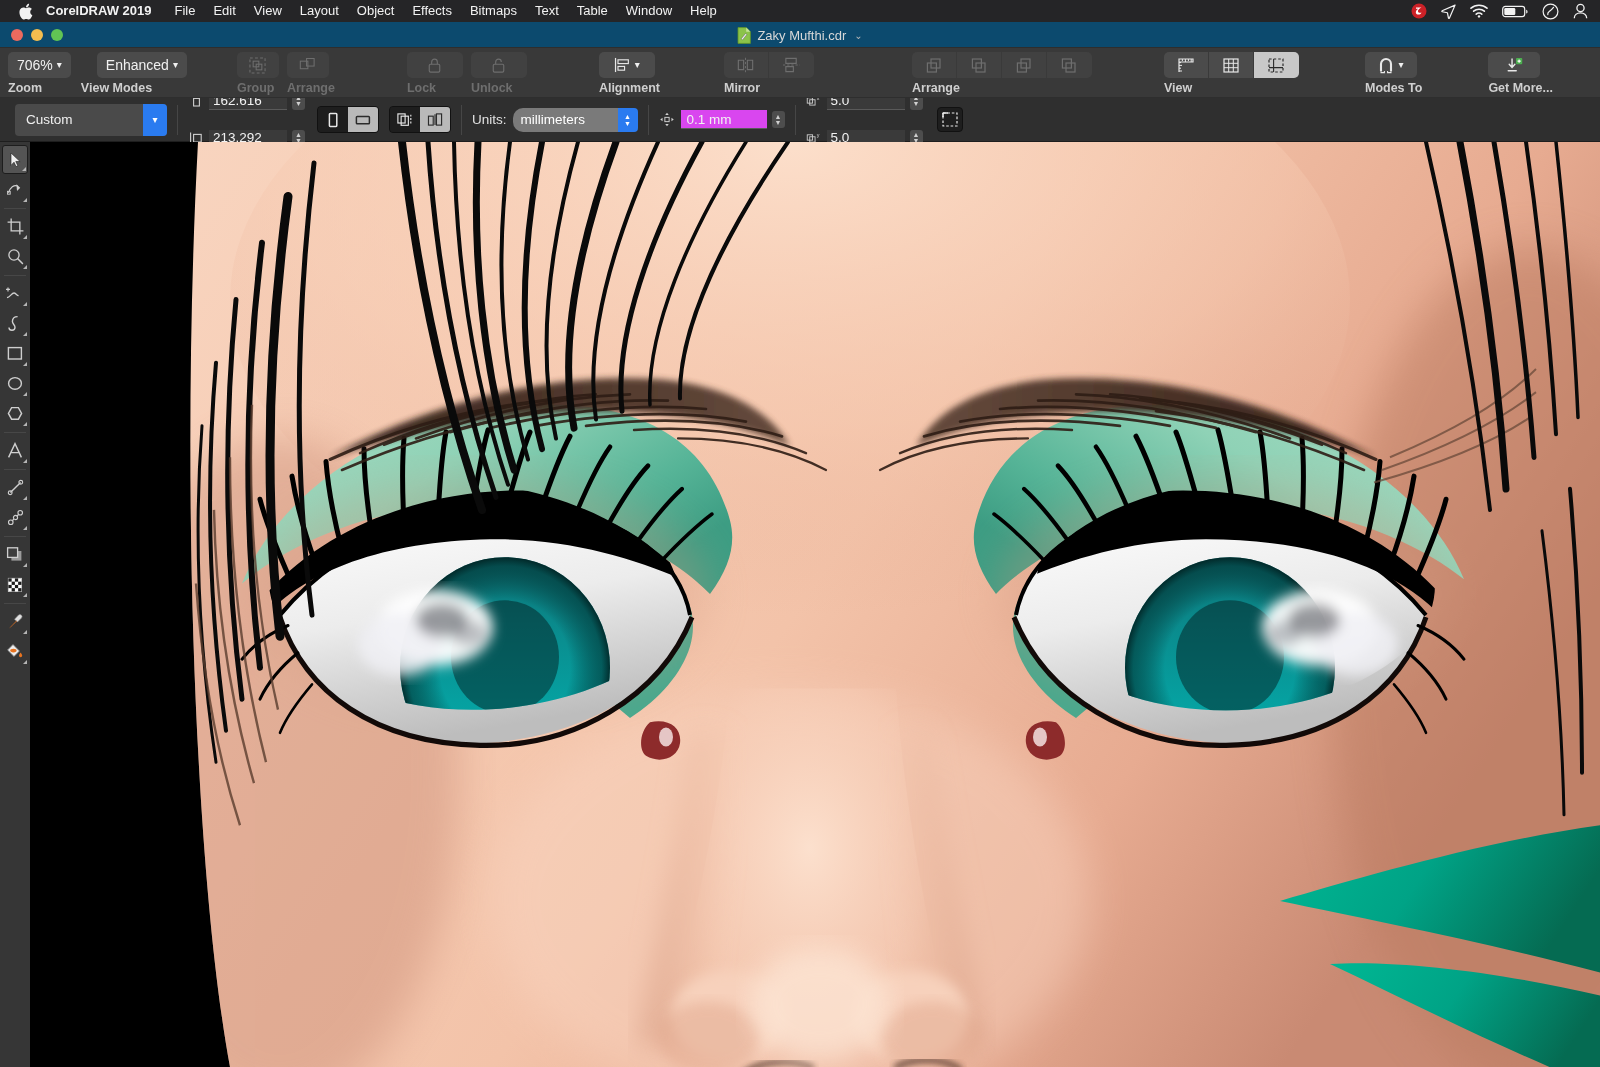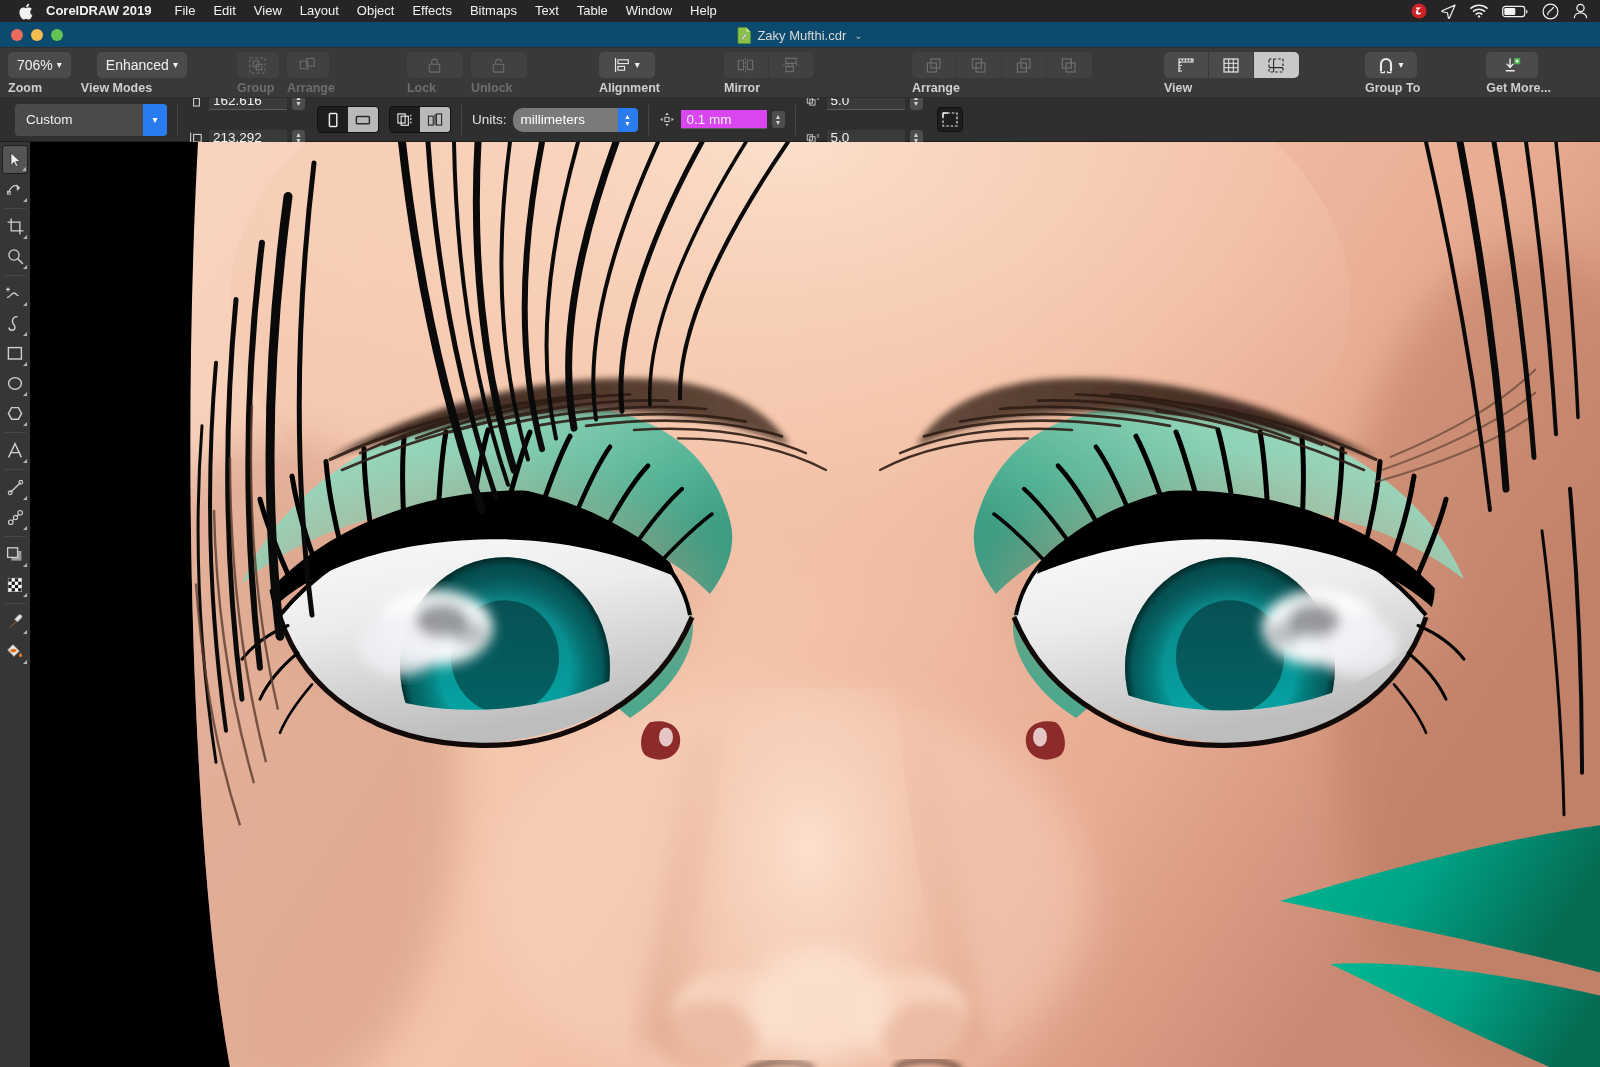--- a/index.html
+++ b/index.html
@@ -433,21 +433,21 @@
   <div class="tb-group" style="margin-left:66px;">
     <div class="tb-row">
       <div class="tb-btn" style="min-width:52px;">
         <svg width="16" height="17" viewBox="0 0 16 17">
             <path d="M3 14V7a5 5 0 0 1 10 0v7" fill="none" stroke="#e8e8e8" stroke-width="2.1"></path>
             <path d="M3 14v1.6h3.4V14M9.6 14v1.6H13V14" fill="none" stroke="#e8e8e8" stroke-width="1.1"></path>
           </svg>
         <span class="chev">▾</span>
       </div>
     </div>
-    <div class="tb-label">Group To</div>
+    <div class="tb-label">Modes To</div>
   </div>
 
   <div class="tb-group" style="margin-left:66px;">
     <div class="tb-row">
       <div class="tb-btn" style="min-width:52px;">
         <svg width="17" height="17" viewBox="0 0 18 18">
             <path d="M6.4 2v8.2M3.4 7.6 6.4 11l3-3.4" fill="none" stroke="#e8e8e8" stroke-width="1.5" stroke-linecap="round"></path>
             <path d="M2.4 14.6h8.4" stroke="#e8e8e8" stroke-width="1.6" stroke-linecap="round"></path>
             <rect x="10.6" y="1" width="6.6" height="6.6" rx="1" fill="#4caf50"></rect>
             <path d="M13.9 2.6v3.4M12.2 4.3h3.4" stroke="#fff" stroke-width="1.2"></path>

